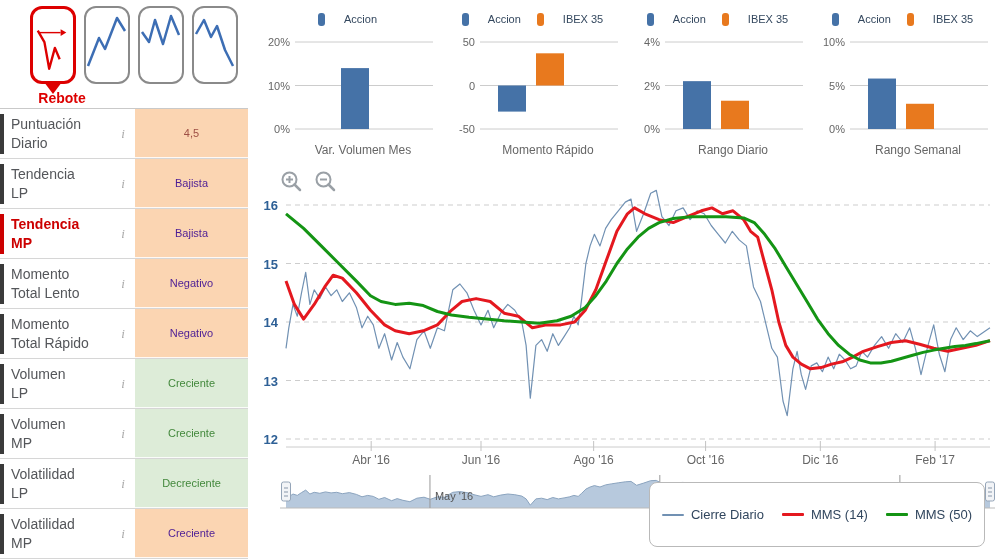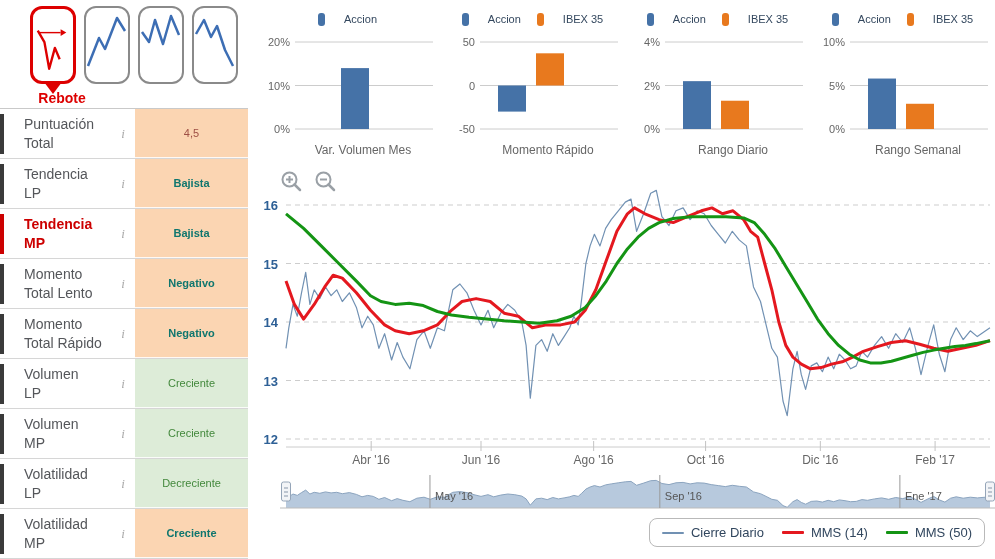--- a/index.html
+++ b/index.html
@@ -18,47 +18,47 @@
            border-top:12px solid #dd0000; }
   #rebote-label { position:absolute; left:0px; top:86px; width:64px; text-align:center;
            color:#dd0000; font-weight:bold; font-size:14px; }
 
   
   #indicator-table { position:absolute; left:0; top:108px; width:248px; border-top:1px solid #c9c9c9; }
   .irow { display:flex; height:50px; border-bottom:1px solid #d6d6d6; background:#fff; cursor:pointer; }
   .row-left { width:135px; display:flex; align-items:center; }
   .accent { width:4px; height:40px; background:#3a3a3a; }
   .irow.active .accent { background:#cc0000; }
-  .ilabels { flex:1; padding-left:20px; font-size:14px; color:#54565a; line-height:1.3; }
+  .ilabels { flex:1; padding-left:7px; font-size:14px; color:#54565a; line-height:1.3; }
   .irow.active .ilabels { color:#cc0000; font-weight:bold; }
   .ilabels span { display:block; }
   .iinfo { width:24px; text-align:center; font-style:italic;
            font-family:"Liberation Serif","DejaVu Serif",serif; color:#a9a9a9; font-size:13px; }
   .ivalue { width:113px; display:flex; align-items:center; justify-content:center;
             font-size:11px; border-bottom:1px solid rgba(255,255,255,.85); }
   .tone-score    { background:#fbd5b2; color:#9e4f44; }
-  .tone-negative { background:#fbd5b2; color:#0f766e;font-weight:bold; }
+  .tone-negative { background:#fbd5b2; color:#4c1d95; }
   .tone-positive { background:#ddecd8; color:#43883c; }
 
   
   #top-charts { position:absolute; left:255px; top:0; width:740px; height:158px; display:flex; }
   .mini { width:185px; position:relative; }
   .mini-legend { height:26px; margin-top:6px; display:flex; justify-content:center;
                  align-items:center; gap:16px; font-size:11px; color:#33475e; }
   .mini-legend .li { display:flex; align-items:flex-start; gap:19px; cursor:pointer; }
   .marker { width:7px; height:13px; border-radius:3px; display:inline-block; }
 
   
   #main-chart { position:absolute; left:250px; top:160px; width:745px; height:355px; }
   #zoom-controls { position:absolute; left:30px; top:10px; display:flex; gap:10px; z-index:3; }
   .zoombtn { width:24px; height:24px; cursor:pointer; }
 
   
   #chart-legend { position:absolute; right:10px; bottom:12px; background:#fff;
-                  border:1px solid #b9b9b9; border-radius:8px; padding:6px 12px;
+                  border:1px solid #b9b9b9; border-radius:8px; padding:24px 12px;
                   display:flex; align-items:center; gap:18px; font-size:13px; color:#31465e; }
   #chart-legend .li { display:flex; align-items:center; gap:7px; cursor:pointer; }
   #chart-legend .swatch { width:22px; border-radius:1px; display:inline-block; }
 </style>
 </head>
 <body>
 
 <div id="app">
 
   <div id="patterns">
@@ -86,21 +86,21 @@
     </div>
     <div id="rebote-label">Rebote</div>
   </div>
 
   <div id="indicator-table">
       <div class="irow">
         <div class="row-left">
           <span class="accent"></span>
           <div class="ilabels">
             <span>Puntuación</span>
-            <span>Total</span>
+            <span>Diario</span>
           </div>
           <span class="iinfo">i</span>
         </div>
         <div class="ivalue tone-score">4,5</div>
       </div>
       <div class="irow">
         <div class="row-left">
           <span class="accent"></span>
           <div class="ilabels">
             <span>Tendencia</span>

